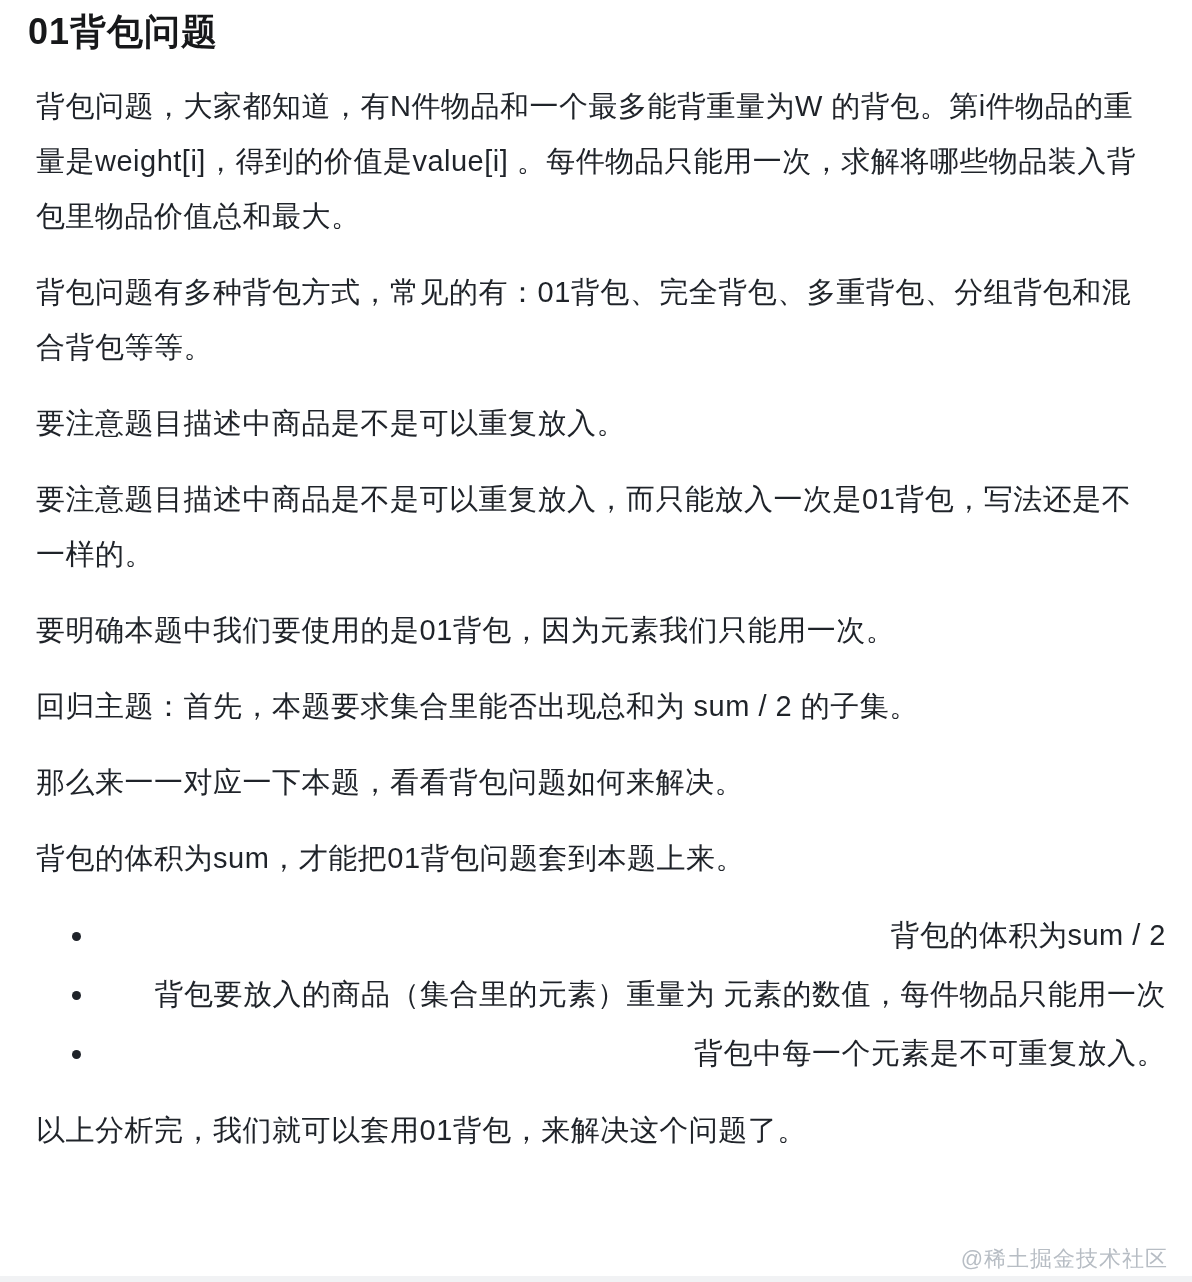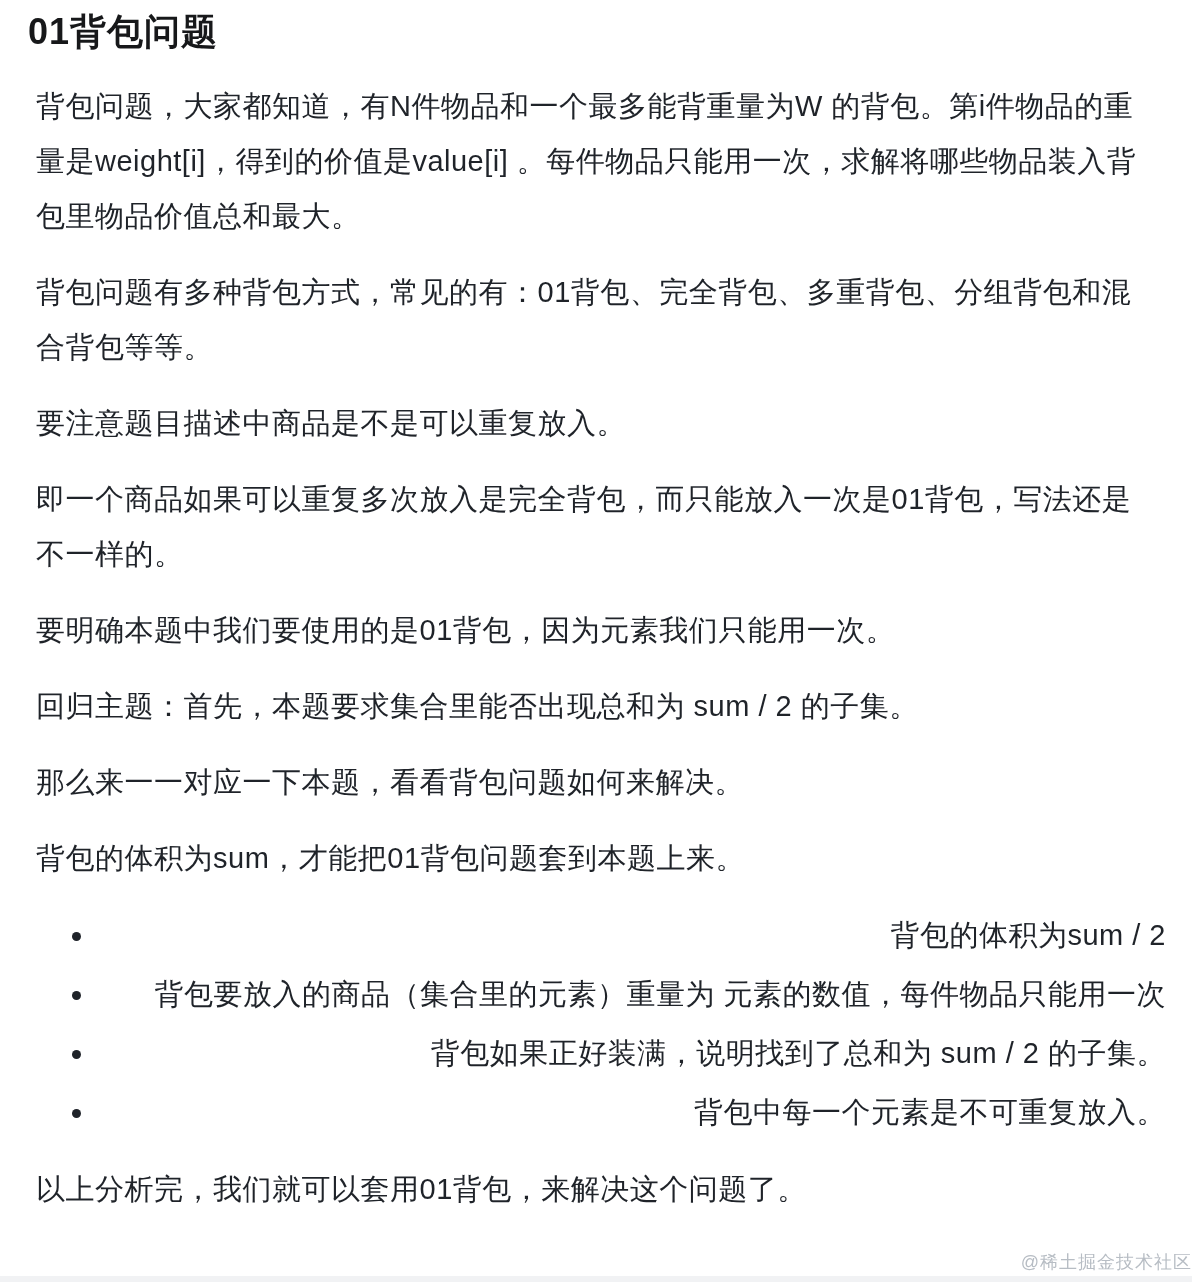--- a/index.html
+++ b/index.html
@@ -57,23 +57,23 @@
     position: absolute;
     left: 0;
     top: 24px;
     width: 9px;
     height: 9px;
     border-radius: 50%;
     background: #1f2329;
   }
   .watermark {
     position: absolute;
-    right: 0;
+    right: 24px;
     bottom: 8px;
-    font-size: 18px;
+    font-size: 22px;
     color: #b7bdc4;
     letter-spacing: 1px;
     margin-left: 43px;
   }
   .bottom-strip {
     position: absolute;
     left: 0;
     right: 0;
     bottom: 0;
     height: 6px;
@@ -86,34 +86,33 @@
 <div class="page">
 
   <h1 class="article-title">01背包问题</h1>
 
   <p class="para">背包问题，大家都知道，有N件物品和一个最多能背重量为W 的背包。第i件物品的重量是weight[i]，得到的价值是value[i] 。每件物品只能用一次，求解将哪些物品装入背包里物品价值总和最大。</p>
 
   <p class="para bold">背包问题有多种背包方式，常见的有：01背包、完全背包、多重背包、分组背包和混合背包等等。</p>
 
   <p class="para">要注意题目描述中商品是不是可以重复放入。</p>
 
-  <p class="para bold">即一个商品如果可以重复多次放入是完全背包，而只能放入一次是01背包，写法还是不一样的。</p>
+  <p class="para bold">要注意题目描述中商品是不是可以重复放入，而只能放入一次是01背包，写法还是不一样的。</p>
 
   <p class="para bold">要明确本题中我们要使用的是01背包，因为元素我们只能用一次。</p>
 
   <p class="para">回归主题：首先，本题要求集合里能否出现总和为 sum / 2 的子集。</p>
 
   <p class="para">那么来一一对应一下本题，看看背包问题如何来解决。</p>
 
   <p class="para bold">背包的体积为sum，才能把01背包问题套到本题上来。</p>
 
   <ul class="points">
     <li>背包的体积为sum / 2</li>
     <li>背包要放入的商品（集合里的元素）重量为 元素的数值，每件物品只能用一次</li>
-    <li>背包如果正好装满，说明找到了总和为 sum / 2 的子集。</li>
     <li>背包中每一个元素是不可重复放入。</li>
   </ul>
 
   <p class="para">以上分析完，我们就可以套用01背包，来解决这个问题了。</p>
 
   <div class="watermark">@稀土掘金技术社区</div>
 
   <div class="bottom-strip"></div>
 
 </div>

